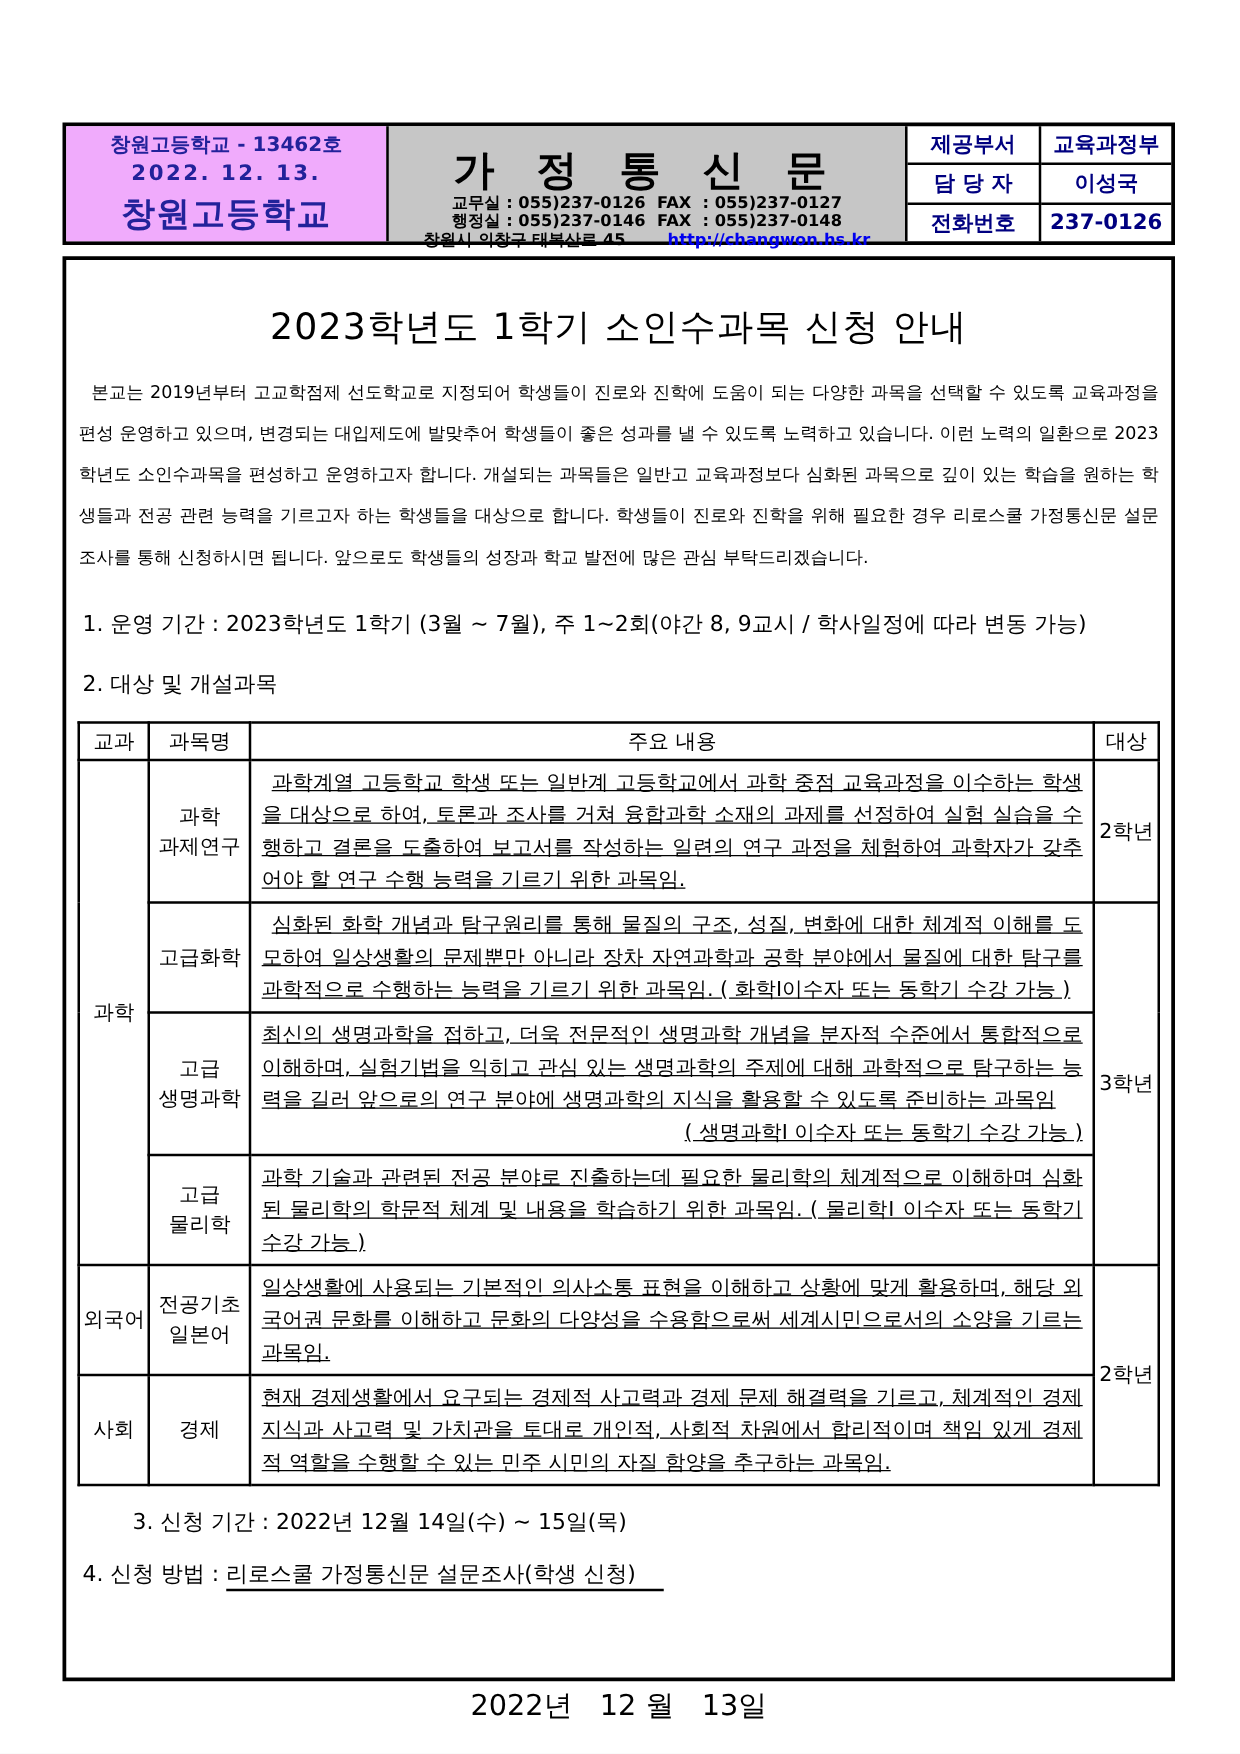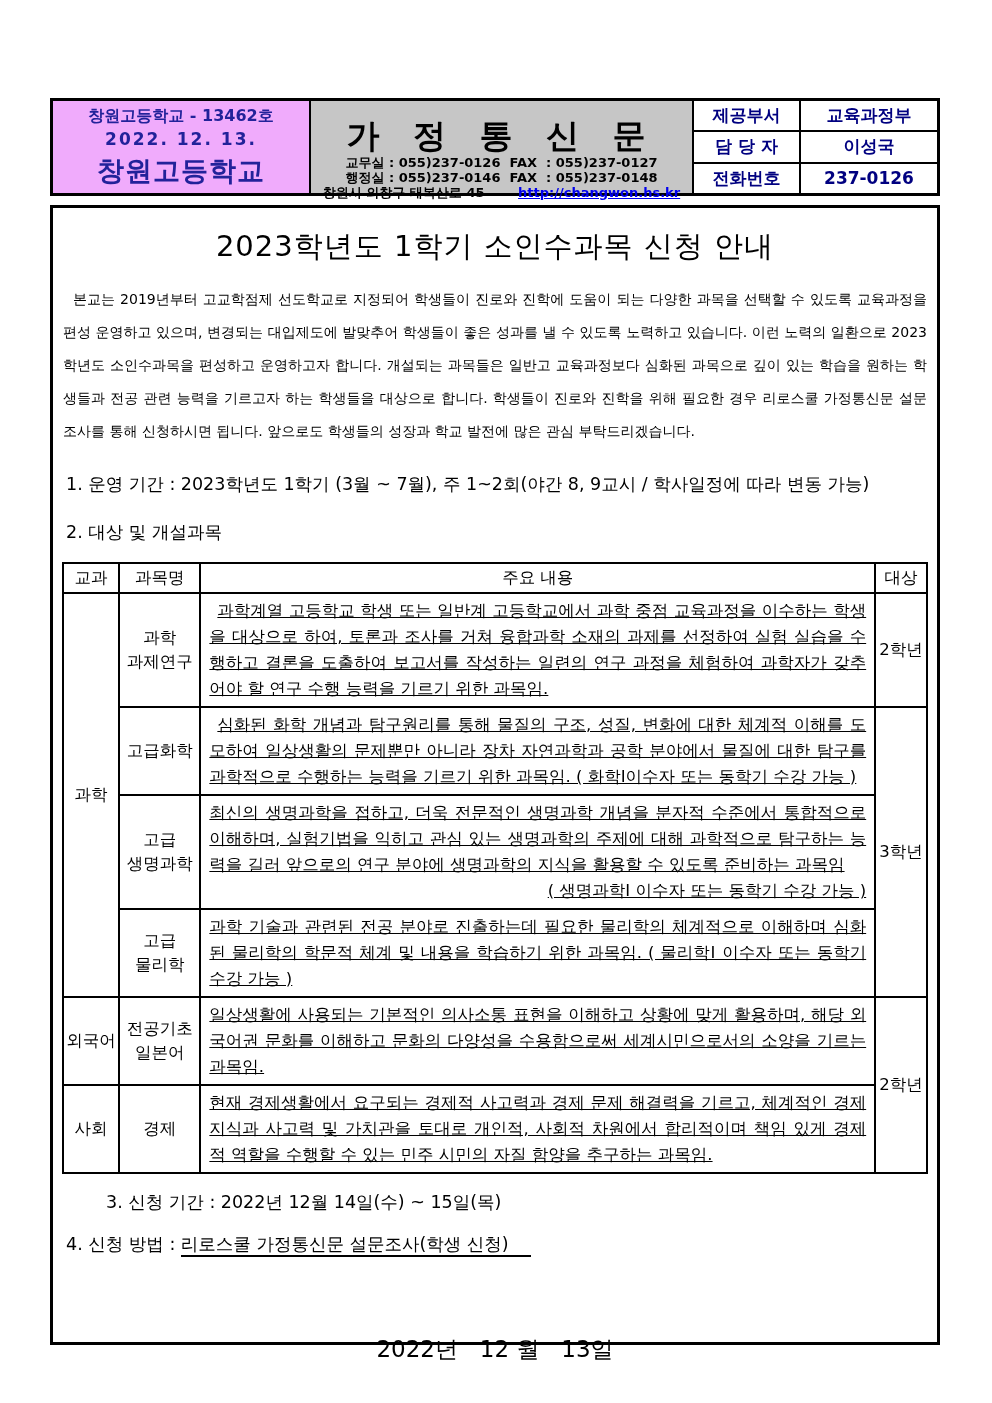--- a/index.html
+++ b/index.html
@@ -21,36 +21,36 @@
   .hdr-left .doc-no{font-size:16px;letter-spacing:0px;}
   .hdr-left .doc-date{font-size:17px;letter-spacing:2px;}
   .hdr-left .school-nm{font-size:27px;letter-spacing:1px;margin-top:2px;}
   .hdr-center{
     flex:1;background:#c6c6c6;border-left:2px solid #000;border-right:2px solid #000;
     box-sizing:border-box;text-align:center;padding-top:16px;
   }
   .masthead{font-size:33px;font-weight:bold;letter-spacing:11px;line-height:38px;white-space:pre;}
   .contact{font-size:13px;font-weight:bold;line-height:15px;white-space:pre;}
   .addr{font-size:13px;font-weight:bold;line-height:16px;white-space:pre;}
-  .addr a{color:#0000ee;text-decoration:underline;font-weight:bold;cursor:pointer;margin-left:20px;}
-  .hdr-right{width:243px;box-sizing:border-box;}
+  .addr a{color:#0000ee;font-weight:bold;cursor:pointer;margin-left:20px;}
+  .hdr-right{width:211px;box-sizing:border-box;}
   .hdr-right table{width:100%;height:100%;border-collapse:collapse;}
   .hdr-right td{
     border:2px solid #000;text-align:center;vertical-align:middle;
     color:#000080;font-weight:bold;font-size:17px;
   }
   .hdr-right td.lbl{width:103px;border-left:none;}
   .hdr-right td.val{border-right:none;}
   .hdr-right tr:first-child td{border-top:none;}
   .hdr-right tr:last-child td{border-bottom:none;}
 
   
   .main-box{
     margin-top:9px;border:3px solid #000;height:1140px;box-sizing:border-box;
-    padding:11px 9px;position:relative;
+    padding:26px 9px;position:relative;
   }
   .title{font-size:29px;font-weight:normal;text-align:center;margin:8px 0 0 0;letter-spacing:1px;}
   .intro{
     font-size:14px;line-height:33px;text-align:justify;text-indent:10px;
     word-break:break-all;margin:16px 1px 0 1px;
   }
   .n-item{font-size:17.5px;margin:24px 2px 0 4px;word-break:break-all;}
   .n-item .u{border-bottom:2px solid #000;padding-right:22px;padding-bottom:1px;}
 
   

